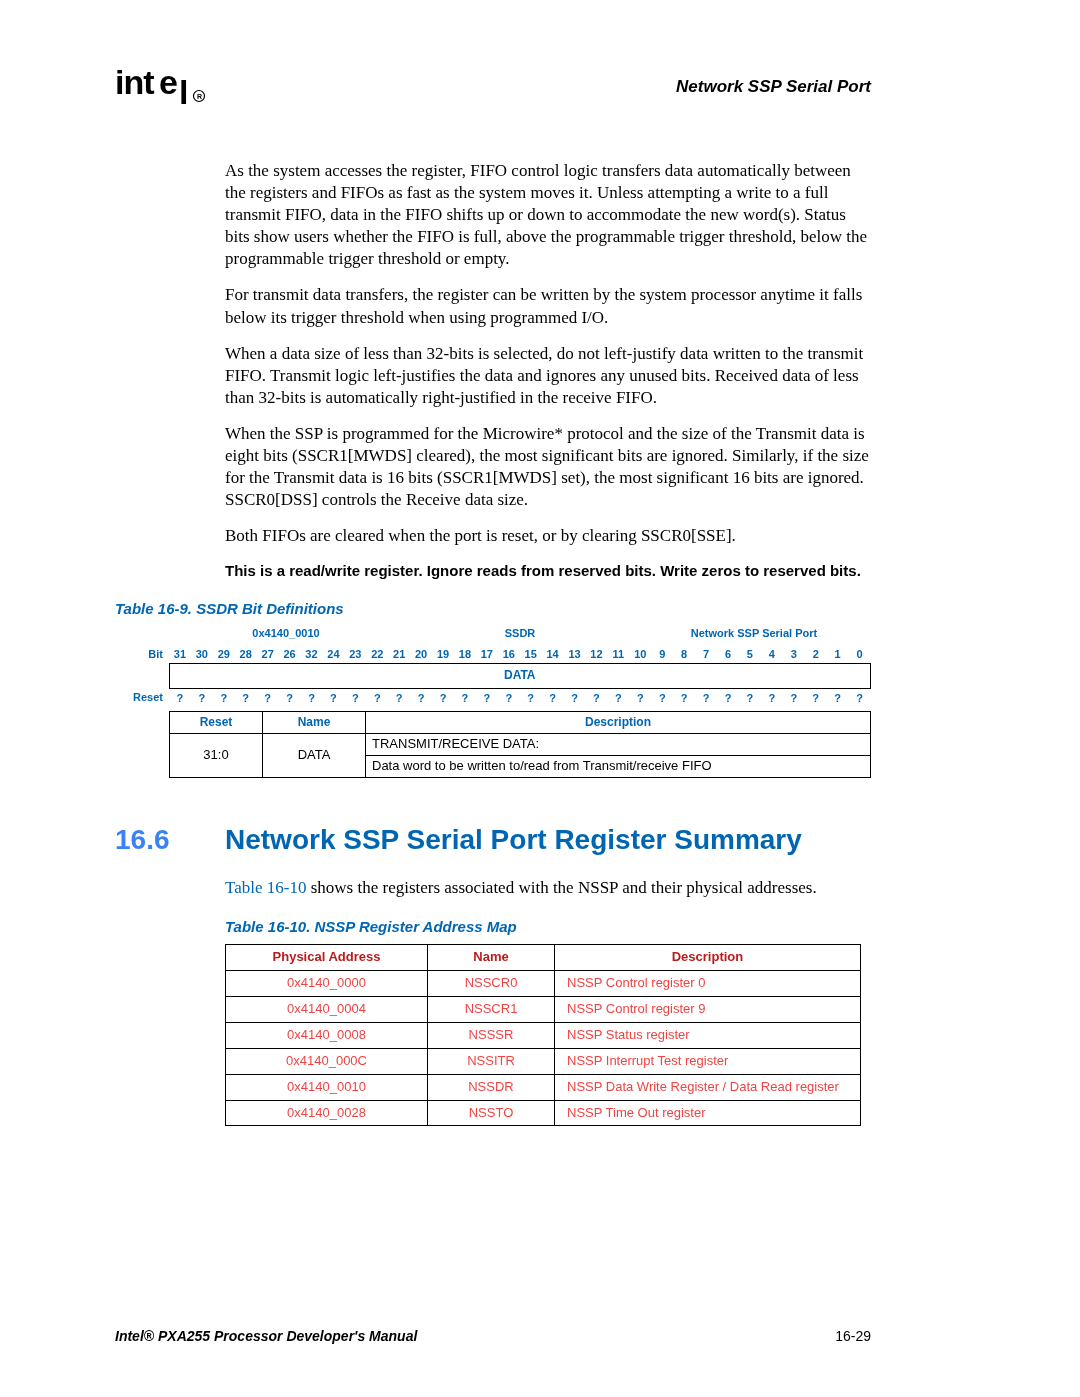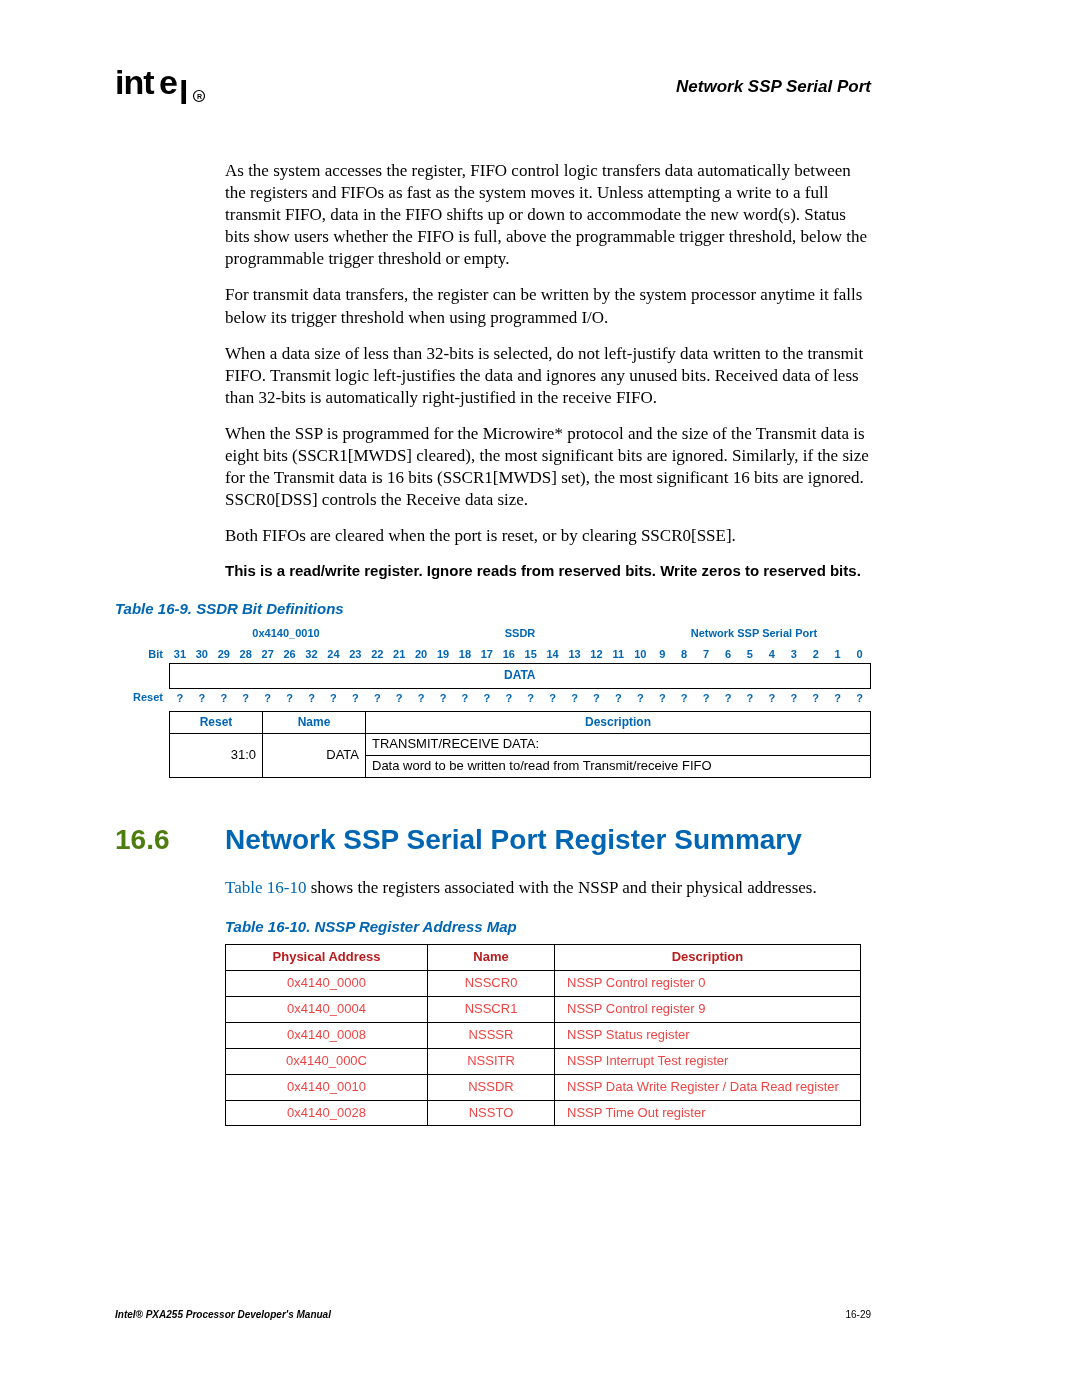--- a/index.html
+++ b/index.html
@@ -129,37 +129,37 @@
     color: #0066b3;
     font-weight: 700;
     padding: 3px 6px;
     font-size: 12px;
   }
   table.field-table td {
     border: 1px solid #000;
     padding: 2px 6px;
     color: #000;
     font-weight: 400;
-    text-align: right;
+    text-align: center;
   }
   table.field-table td.desc { text-align: left; }
   table.field-table .col-bits { width: 80px; }
   table.field-table .col-name { width: 90px; }
 
   
   .section-row {
     display: flex;
     margin-top: 44px;
     margin-bottom: 18px;
     align-items: baseline;
   }
   .section-num {
     font-family: Arial, Helvetica, sans-serif;
     font-weight: 700;
-    color: #4d7c0f;
+    color: #3b82f6;
     font-size: 28px;
     width: 110px;
   }
   .section-title {
     font-family: Arial, Helvetica, sans-serif;
     font-weight: 700;
     color: #0066b3;
     font-size: 28px;
   }
   .xref { color: #0066b3; }
@@ -188,25 +188,25 @@
   }
   table.addr-table td.c { text-align: center; }
   table.addr-table .col-addr { width: 185px; }
   table.addr-table .col-name { width: 110px; }
 
   
   .footer {
     position: absolute;
     left: 115px;
     right: 110px;
-    bottom: 76px;
+    bottom: 52px;
     display: flex;
     justify-content: space-between;
     font-family: Arial, Helvetica, sans-serif;
-    font-size: 10px;
+    font-size: 14px;
   }
   .footer .left {
     font-style: italic;
     font-weight: 700;
   }
   .footer .right {
     font-weight: 400;
   }
 </style>
 </head>

